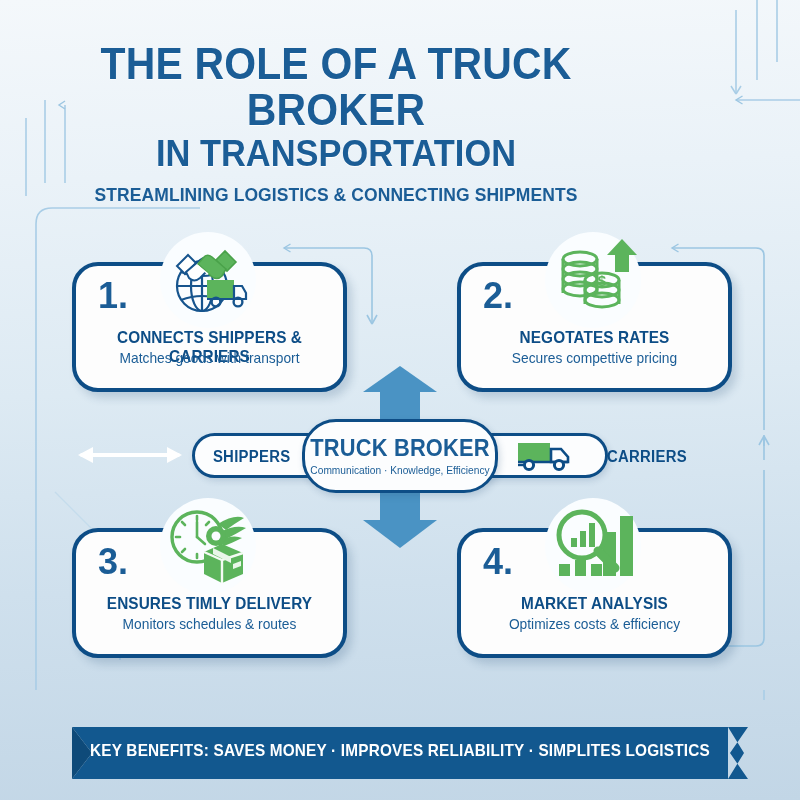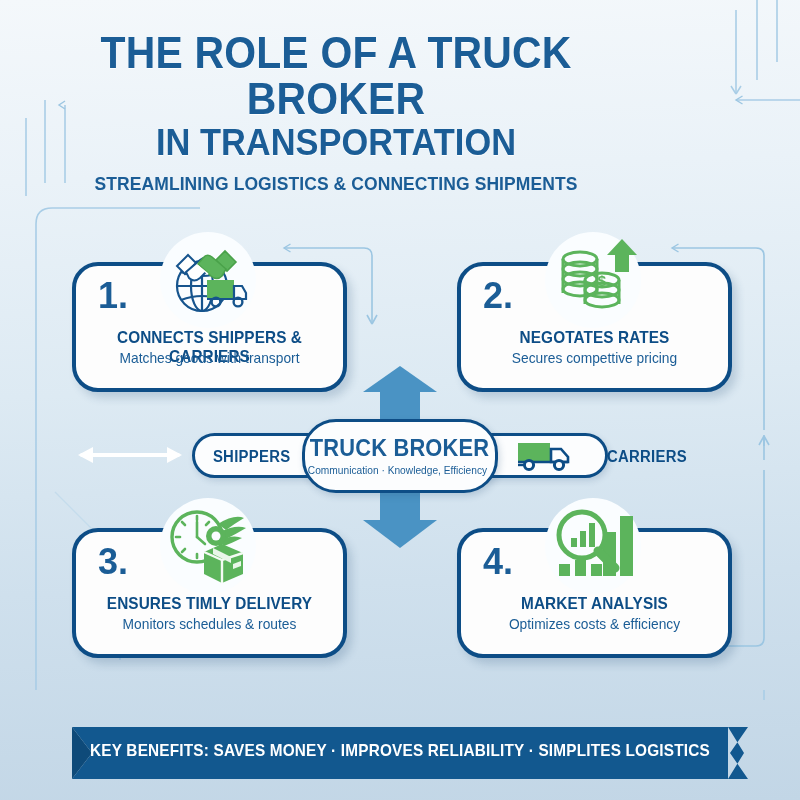--- a/index.html
+++ b/index.html
@@ -9,21 +9,21 @@
     font-family:"Liberation Sans","DejaVu Sans",sans-serif;
     background:#eef4f8;
   }
   #poster{
     position:relative;width:800px;height:800px;overflow:hidden;
     background:linear-gradient(178deg,#f4f8fb 0%,#eaf2f8 22%,#ddeaf3 48%,#cfe0ed 72%,#c2d6e6 100%);
   }
   .bg-svg{position:absolute;left:0;top:0;width:800px;height:800px;pointer-events:none;}
 
   
-  .header{position:absolute;left:0;top:30px;width:672px;text-align:center;}
+  .header{position:absolute;left:0;top:41px;width:672px;text-align:center;}
   .t-line1{
     font-size:44px;line-height:46px;font-weight:bold;color:#1b5d96;
     letter-spacing:.2px;font-stretch:condensed;
     transform:scaleX(.93);transform-origin:center;
     text-shadow:0 1px 0 rgba(255,255,255,.85);
   }
   .t-line2{
     font-size:37px;line-height:42px;font-weight:bold;color:#1b5d96;
     transform:scaleX(.93);transform-origin:center;
     text-shadow:0 1px 0 rgba(255,255,255,.85);
@@ -71,20 +71,21 @@
   
   .hub-pill{
     position:absolute;left:192px;top:433px;width:416px;height:45px;
     background:#fcfdfe;border:3.5px solid #0d4d86;border-radius:26px;
     box-sizing:border-box;box-shadow:2px 3px 6px rgba(40,80,120,.17);
   }
   .hub-core{
     position:absolute;left:302px;top:419px;width:196px;height:74px;
     background:#fcfdfe;border:3.5px solid #0d4d86;border-radius:34px;
     box-sizing:border-box;box-shadow:2px 3px 7px rgba(40,80,120,.20);
+    text-align:center;
   }
   .hub-title{
     margin-top:13px;font-size:23px;font-weight:bold;color:#1b5d96;
     letter-spacing:.2px;transform:scaleX(.95);
   }
   .hub-tag{
     margin-top:2px;font-size:10.5px;color:#1b5d96;transform:scaleX(.97);
   }
   .hub-label{
     position:absolute;font-size:16px;font-weight:bold;color:#0d4d86;

